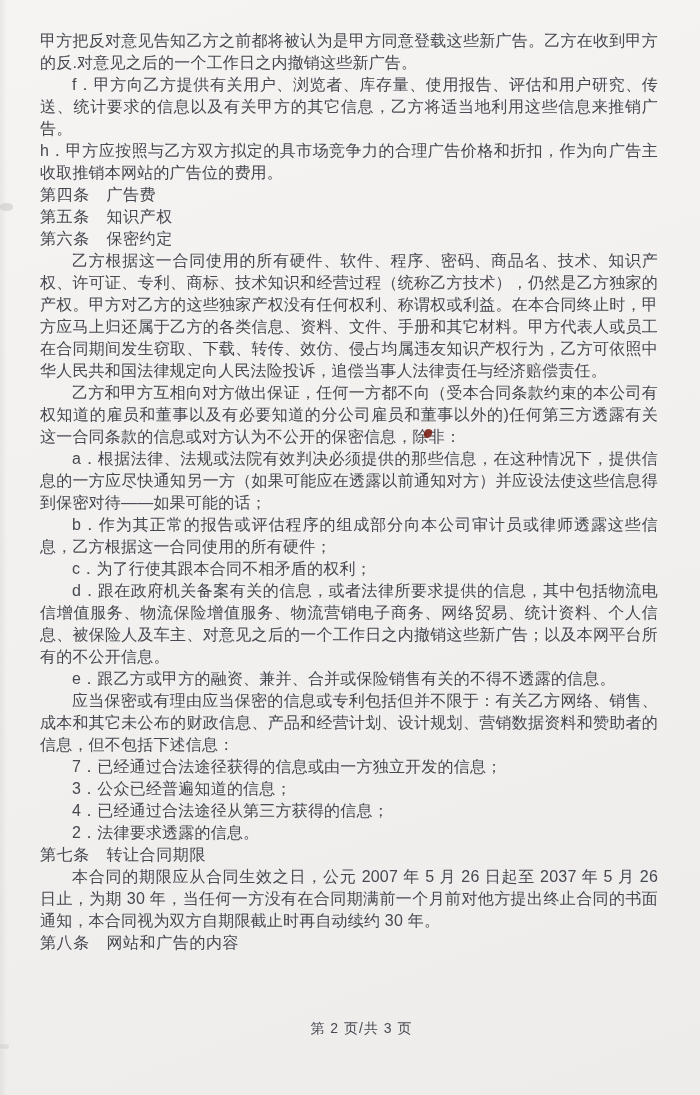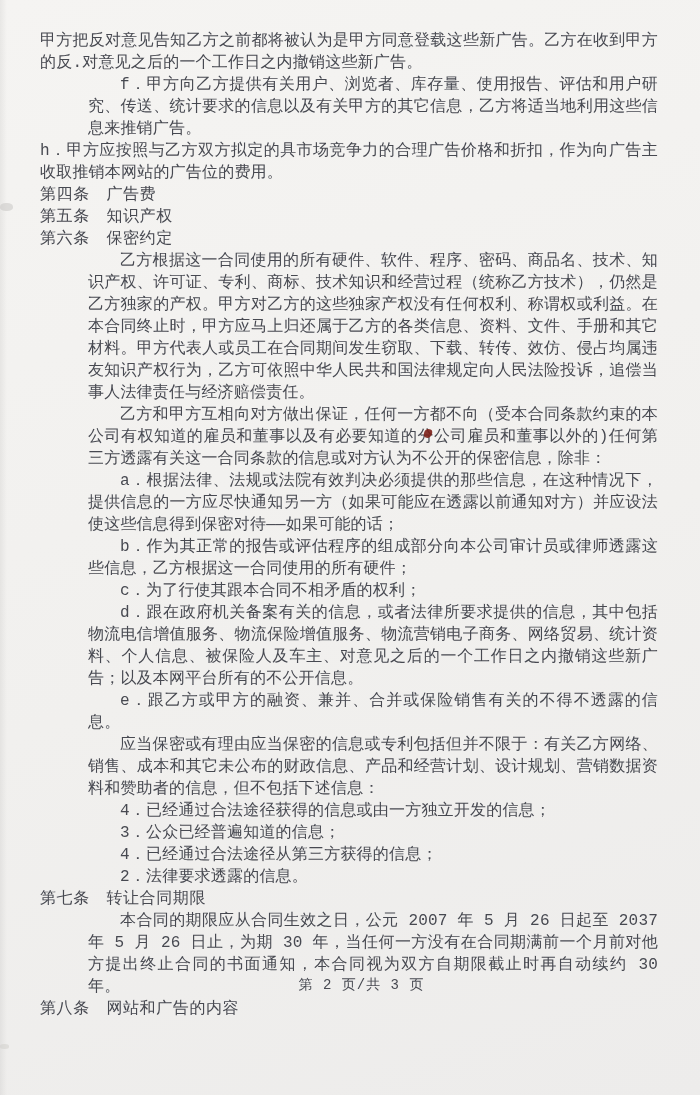--- a/index.html
+++ b/index.html
@@ -1,38 +1,38 @@
 <!DOCTYPE html>
 <html style="--paper: #f1f0ee; --text-color: #474951; --ink: #7c2018;"><head>
 <meta charset="utf-8">
 <style>
   html,body{margin:0;padding:0;background:#e9e8e6;}
   .page{
     position:relative;
     width:700px;height:1095px;
     background:linear-gradient(160deg,#f5f4f2 0%,var(--paper,#f1f0ee) 55%,#edeceb 100%);
     overflow:hidden;
-    font-family:Liberation Mono, monospace;
+    font-family:Liberation Sans, sans-serif;
   }
   .edge-shade{
     position:absolute;left:0;top:0;width:7px;height:100%;
     background:linear-gradient(to right,rgba(60,60,60,.07),rgba(0,0,0,0));
   }
   .doc{
     position:absolute;left:40px;top:30px;width:618px;
     color:var(--text-color,#474951);
     font-size:16px;line-height:22px;
     text-align:justify;text-justify:inter-ideograph;
     letter-spacing:0.2px;
   }
   .para{margin:0;}
-  .para.indent{text-indent:2em;margin-left:48px;}
+  .para.indent{text-indent:2em;}
   .para.heading{letter-spacing:0.6px;}
   .footer{
-    position:absolute;left:0;right:0;top:976px;
+    position:absolute;left:0;right:0;top:1020px;
     text-align:center;
     font-size:14px;letter-spacing:1px;
     color:var(--text-color,#51535a);
     padding-left:23px;
   }
   .ink-dot{
     position:absolute;left:424px;top:429px;width:8px;height:9px;
     background:var(--ink,#7c2018);
     border-radius:55% 40% 60% 45%;
     opacity:.9;transform:rotate(12deg);
@@ -60,21 +60,21 @@
       <p class="para heading">第五条　知识产权</p>
       <p class="para heading">第六条　保密约定</p>
       <p class="para indent">乙方根据这一合同使用的所有硬件、软件、程序、密码、商品名、技术、知识产权、许可证、专利、商标、技术知识和经营过程（统称乙方技术），仍然是乙方独家的产权。甲方对乙方的这些独家产权没有任何权利、称谓权或利益。在本合同终止时，甲方应马上归还属于乙方的各类信息、资料、文件、手册和其它材料。甲方代表人或员工在合同期间发生窃取、下载、转传、效仿、侵占均属违友知识产权行为，乙方可依照中华人民共和国法律规定向人民法险投诉，追偿当事人法律责任与经济赔偿责任。</p>
       <p class="para indent">乙方和甲方互相向对方做出保证，任何一方都不向（受本合同条款约束的本公司有权知道的雇员和董事以及有必要知道的分公司雇员和董事以外的)任何第三方透露有关这一合同条款的信息或对方认为不公开的保密信息，除非：</p>
       <p class="para indent">a．根据法律、法规或法院有效判决必须提供的那些信息，在这种情况下，提供信息的一方应尽快通知另一方（如果可能应在透露以前通知对方）并应设法使这些信息得到保密对待——如果可能的话；</p>
       <p class="para indent">b．作为其正常的报告或评估程序的组成部分向本公司审计员或律师透露这些信息，乙方根据这一合同使用的所有硬件；</p>
       <p class="para indent">c．为了行使其跟本合同不相矛盾的权利；</p>
       <p class="para indent">d．跟在政府机关备案有关的信息，或者法律所要求提供的信息，其中包括物流电信增值服务、物流保险增值服务、物流营销电子商务、网络贸易、统计资料、个人信息、被保险人及车主、对意见之后的一个工作日之内撤销这些新广告；以及本网平台所有的不公开信息。</p>
       <p class="para indent">e．跟乙方或甲方的融资、兼并、合并或保险销售有关的不得不透露的信息。</p>
       <p class="para indent">应当保密或有理由应当保密的信息或专利包括但并不限于：有关乙方网络、销售、成本和其它未公布的财政信息、产品和经营计划、设计规划、营销数据资料和赞助者的信息，但不包括下述信息：</p>
-      <p class="para indent">4．已经通过合法途径获得的信息或由一方独立开发的信息；</p>
+      <p class="para indent">7．已经通过合法途径获得的信息或由一方独立开发的信息；</p>
       <p class="para indent">3．公众已经普遍知道的信息；</p>
       <p class="para indent">4．已经通过合法途径从第三方获得的信息；</p>
       <p class="para indent">2．法律要求透露的信息。</p>
       <p class="para heading">第七条　转让合同期限</p>
       <p class="para indent">本合同的期限应从合同生效之日，公元 2007 年 5 月 26 日起至 2037 年 5 月 26 日止，为期 30 年，当任何一方没有在合同期满前一个月前对他方提出终止合同的书面通知，本合同视为双方自期限截止时再自动续约 30 年。</p>
       <p class="para heading">第八条　网站和广告的内容</p>
     </div>
 
   <div class="footer">第 2 页/共 3 页</div>
 

